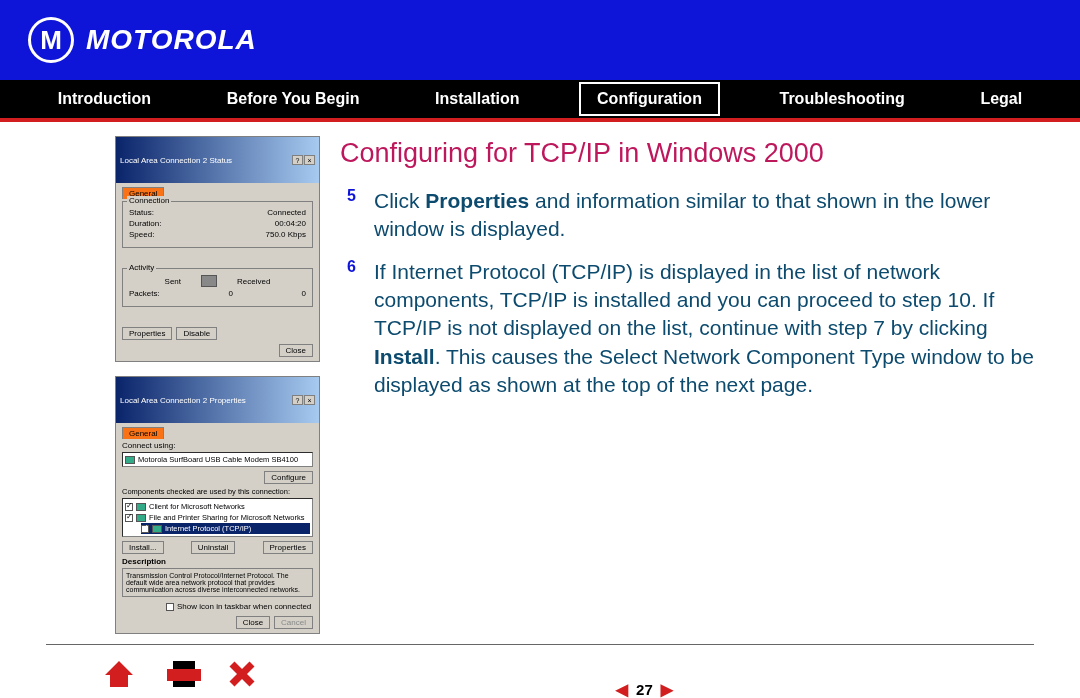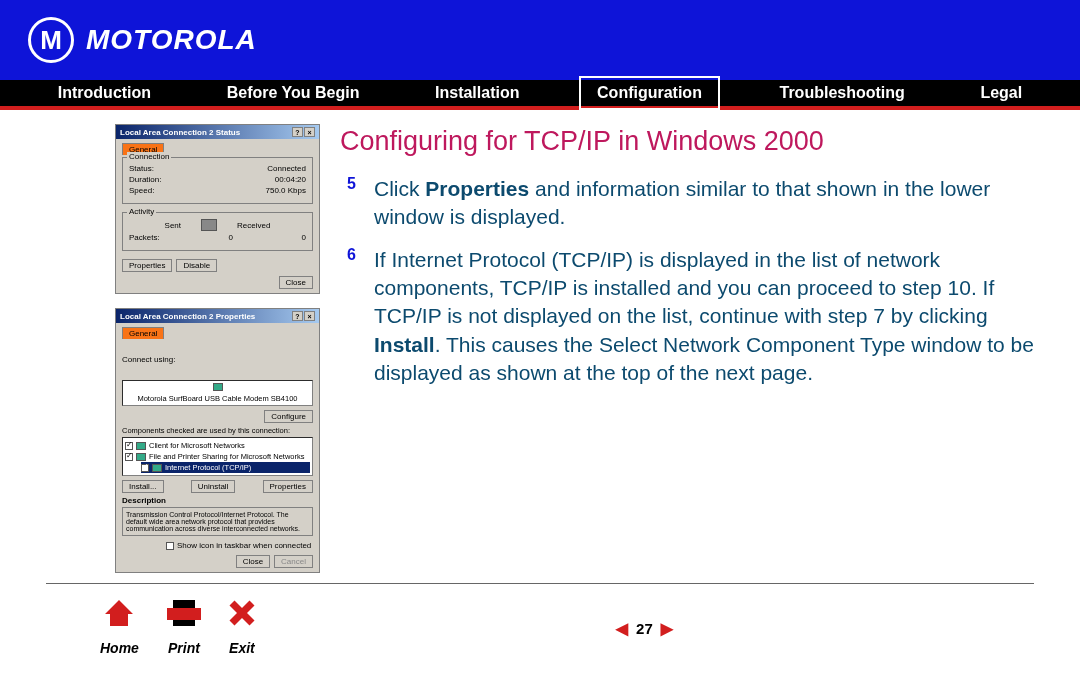--- a/index.html
+++ b/index.html
@@ -4,46 +4,46 @@
 <style>
   * { box-sizing: border-box; margin: 0; padding: 0; }
   body { font-family: Arial, Helvetica, sans-serif; background: #fff; width: 1080px; height: 698px; overflow: hidden; }
 
   .header-bar { background: #0e14d8; height: 80px; display: flex; align-items: center; padding-left: 28px; }
   .logo-wrap { display: flex; align-items: center; gap: 12px; }
   .logo-circle { width: 46px; height: 46px; border: 3px solid #fff; border-radius: 50%; display: flex; align-items: center; justify-content: center; }
   .logo-m { color: #fff; font-weight: bold; font-size: 26px; font-family: Arial, sans-serif; }
   .brand-text { color: #fff; font-size: 28px; font-weight: bold; font-style: italic; letter-spacing: 1px; }
 
-  .nav-bar { background: #000; height: 26px; display: flex; align-items: center; justify-content: space-around; padding: 0 20px; }
+  .nav-bar { background: #000; height: 38px; display: flex; align-items: center; justify-content: space-around; padding: 0 20px; }
   .nav-item { color: #fff; font-weight: bold; font-size: 16px; padding: 6px 16px; cursor: pointer; }
   .nav-item.active { border: 2px solid #fff; }
 
   .red-line { height: 4px; background: #d21e1e; }
 
   .content { display: flex; padding: 14px 30px 0 30px; gap: 20px; }
 
   .left-col { width: 290px; display: flex; flex-direction: column; gap: 14px; align-items: flex-end; }
 
   
   .dlg { width: 205px; background: #d4d0c8; border: 1px solid #808080; font-size: 8px; color: #000; }
-  .dlg-title { background: linear-gradient(to right, #0a246a, #a6caf0); color: #fff; font-weight: bold; padding: 2px 4px; display: flex; justify-content: space-between; align-items: center; font-size: 8px; }
+  .dlg-title { background: linear-gradient(to right, #0a246a, #a6caf0); color: #fff; font-weight: normal; padding: 18px 4px; display: flex; justify-content: space-between; align-items: center; font-size: 8px; }
   .dlg-title-btns { display: flex; gap: 1px; }
   .dlg-tbtn { width: 11px; height: 10px; background: #d4d0c8; border: 1px solid #808080; font-size: 7px; display:flex; align-items:center; justify-content:center; color:#000; }
   .dlg-body { padding: 4px 6px; }
   .tab-row { display:flex; margin-bottom: 2px; }
   .tab { background:#f97316; border:1px solid #808080; border-bottom:none; padding:1px 6px; font-size:8px; }
-  .groupbox { border:1px solid #808080; padding:4px 6px 6px 6px; margin-bottom:8px; position:relative; }
+  .groupbox { border:1px solid #808080; padding:4px 6px 6px 6px; margin-bottom:20px; position:relative; }
   .groupbox-title { position:absolute; top:-6px; left:4px; background:#d4d0c8; padding:0 2px; font-size:8px; }
   .row { display:flex; justify-content:space-between; margin:2px 0; font-size:8px; }
   .btn { background:#d4d0c8; border:1px solid #808080; padding:1px 6px; font-size:8px; display:inline-block; cursor: default; }
   .btn-row { display:flex; gap:4px; margin-top:4px; }
   .btn-row.right { justify-content:flex-end; }
   .net-icon { display:inline-block; width:16px; height:12px; background:#888; border:1px solid #555; }
-  .listbox { background:#fff; border:1px inset #808080; padding:2px; margin:2px 0; font-size:7.5px;flex-direction:column; }
+  .listbox { background:#fff; border:1px inset #808080; padding:2px; margin:2px 0; font-size:7.5px; }
   .list-item { display:flex; align-items:center; gap:3px; padding:1px 0; }
   .list-item.sel { background:#0a246a; color:#fff;margin-left:16px; }
   .cb { width:8px; height:8px; border:1px solid #555; background:#fff; display:inline-block; position:relative; }
   .cb.checked::after { content:"✓"; position:absolute; top:-3px; left:0; font-size:8px; }
   .icon-sm { width:10px; height:8px; background:#3a8; border:1px solid #555; display:inline-block; }
   .desc-box { border:1px solid #808080; padding:3px; font-size:7px; margin:2px 0 4px 0; }
 
   .right-col { flex: 1; padding-top: 2px; }
   .page-title { color: #be185d; font-weight: 400; font-size: 27px; font-family: Arial Black, Arial, sans-serif; margin-bottom: 18px; }
   .step-row { display:flex; gap:18px; margin-bottom: 14px; }
@@ -142,21 +142,21 @@
         <span>Local Area Connection 2 Properties</span>
         <div class="dlg-title-btns">
           <div class="dlg-tbtn">?</div>
           <div class="dlg-tbtn">×</div>
         </div>
       </div>
       <div class="dlg-body">
         <div class="tab-row">
             <div class="tab">General</div>
           </div>
-        <div style="font-size:8px; margin:16px 0;">Connect using:</div>
+        <div style="font-size:8px; margin:2px 0;">Connect using:</div>
         <div class="listbox" style="display:flex; align-items:center; gap:3px;">
           <span class="icon-sm"></span>
           <span>Motorola SurfBoard USB Cable Modem SB4100</span>
         </div>
         <div class="btn-row right">
             <span class="btn">Configure</span>
           </div>
         <div style="font-size:7.5px; margin:3px 0 1px 0;">Components checked are used by this connection:</div>
         <div class="listbox">
           <div class="list-item">

